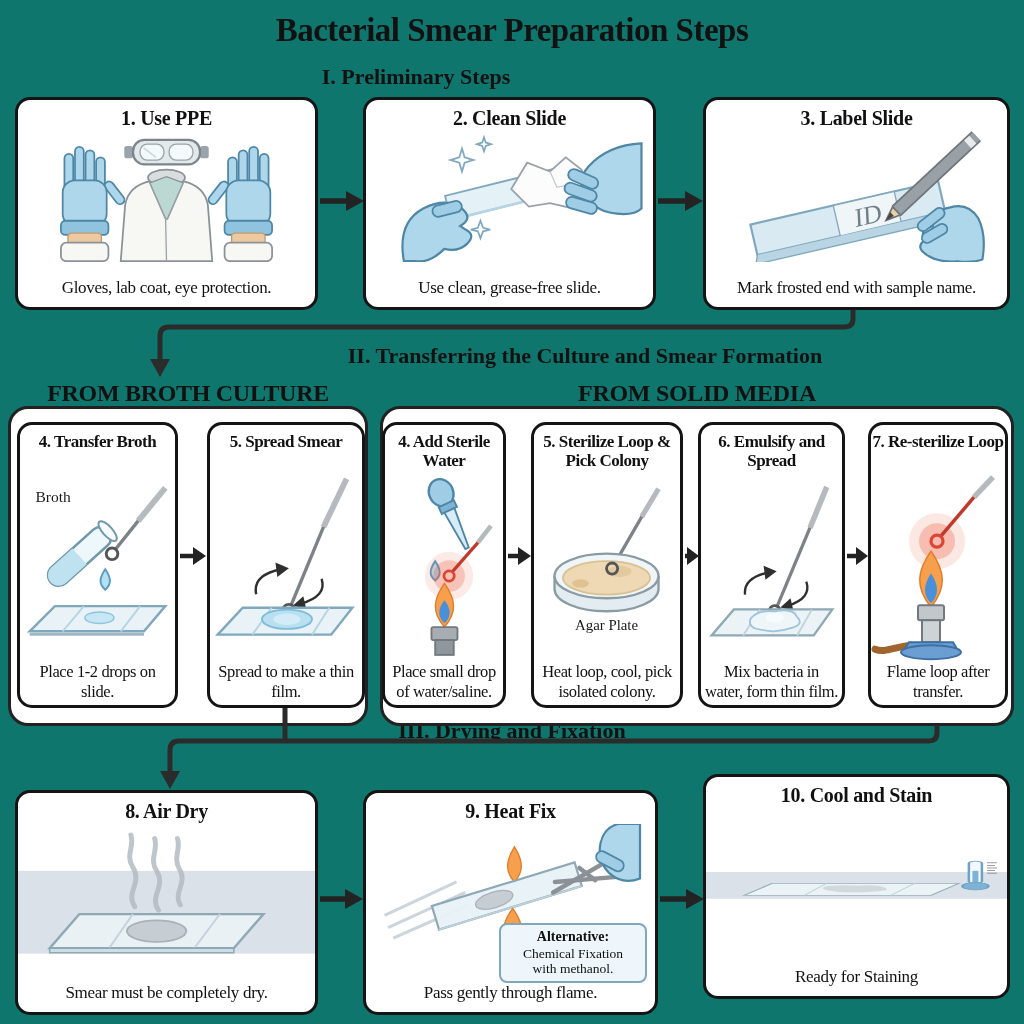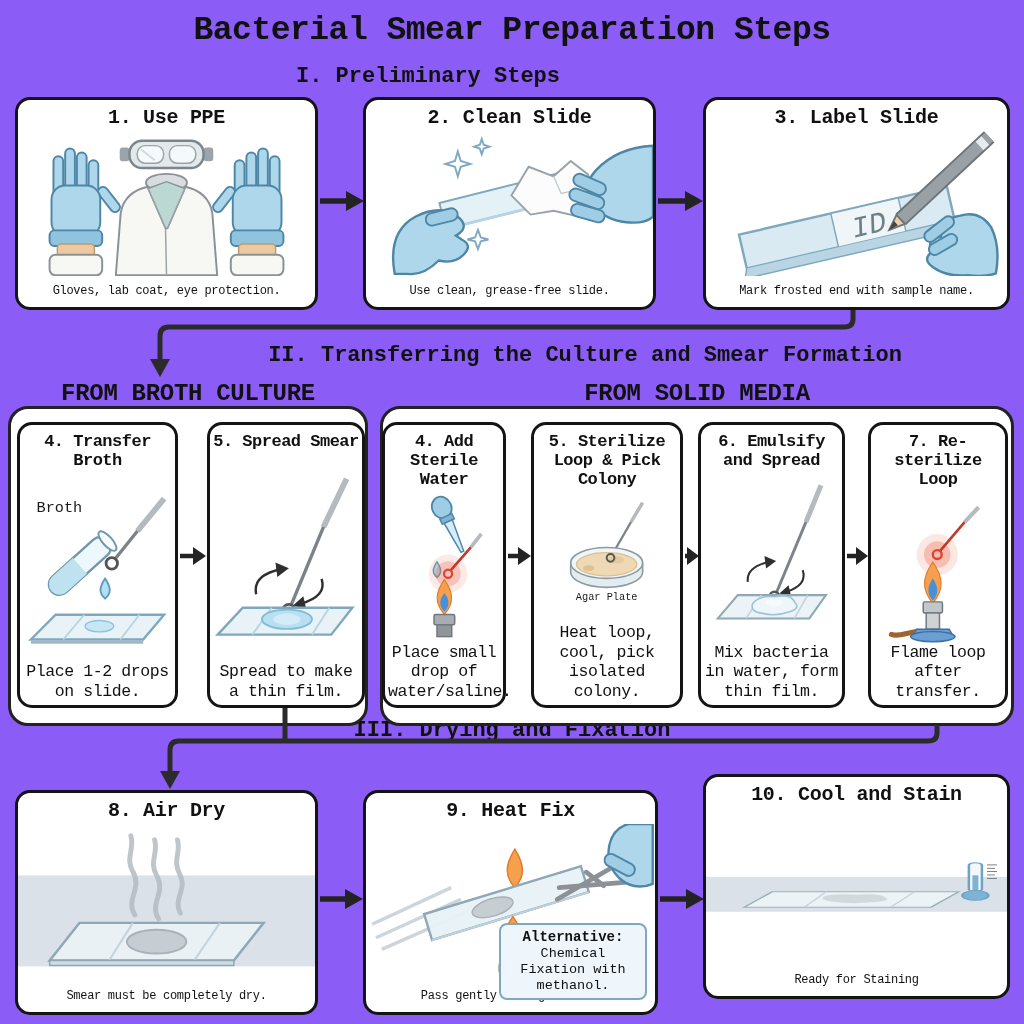--- a/index.html
+++ b/index.html
@@ -1,33 +1,33 @@
 <!DOCTYPE html>
 <html><head>
 <meta charset="utf-8">
 <style>
   html,body{margin:0;padding:0;background:#fff;}
-  .page{position:relative;width:1024px;height:1024px;background:#8b5cf6;overflow:hidden;
-        font-family:Liberation Mono, monospace;color:#111;}
+  .page{position:relative;width:1024px;height:1024px;background:#0f766e;overflow:hidden;
+        font-family:Liberation Serif, serif;color:#111;}
   .hdr{position:absolute;text-align:center;font-weight:700;}
   #title{top:12px;left:0;width:1024px;font-size:33px;letter-spacing:-0.5px;}
-  #s1h{top:64px;left:0;width:832px;font-size:22px;padding-left:12px;}
+  #s1h{top:64px;left:0;width:832px;font-size:22px;}
   #s2h{top:343px;left:165px;width:840px;font-size:22px;}
   #s3h{top:718px;left:0;width:1024px;font-size:22px;}
   .grouplabel{position:absolute;top:380px;text-align:center;font-weight:700;font-size:24px;letter-spacing:-0.3px;}
   #gl1{left:8px;width:360px;}
   #gl2{left:380px;width:634px;}
   .group{position:absolute;top:406px;height:320px;border:3px solid #222;border-radius:20px;
          background:#fff;box-sizing:border-box;z-index:1;}
   #groupBroth{left:8px;width:360px;}
   #groupSolid{left:380px;width:634px;}
   .panel{position:absolute;background:#fff;border:3px solid #141414;border-radius:15px;
          display:flex;flex-direction:column;box-sizing:border-box;z-index:2;}
   .pt{font-weight:700;text-align:center;padding:7px 4px 2px;font-size:20px;line-height:1.12;letter-spacing:-0.3px;}
-  .pc{text-align:center;font-size:12px;line-height:1.2;padding:8px 5px 9px;letter-spacing:-0.3px;}
+  .pc{text-align:center;font-size:17px;line-height:1.2;padding:16px 5px 9px;letter-spacing:-0.3px;}
   .row2 .pt{font-size:17px;padding:7px 1px 2px;letter-spacing:-0.5px;}
   .row2 .pc{font-size:16.5px;padding:0 3px 3px;letter-spacing:-0.4px;}
   .art{flex:1;position:relative;min-height:0;}
   .art svg{position:absolute;left:0;top:0;width:100%;height:100%;}
   #overlay{position:absolute;left:0;top:0;width:1024px;height:1024px;z-index:3;pointer-events:none;}
   .callout{position:absolute;right:8px;top:130px;width:122px;background:#eef6fb;border:2px solid #7fa8bd;
            border-radius:8px;padding:4px 11px;font-size:13.5px;line-height:1.18;text-align:center;z-index:4;}
   .callout .cl{font-weight:700;font-size:14px;}
   
   #p1{left:15px;top:97px;width:303px;height:213px;}

